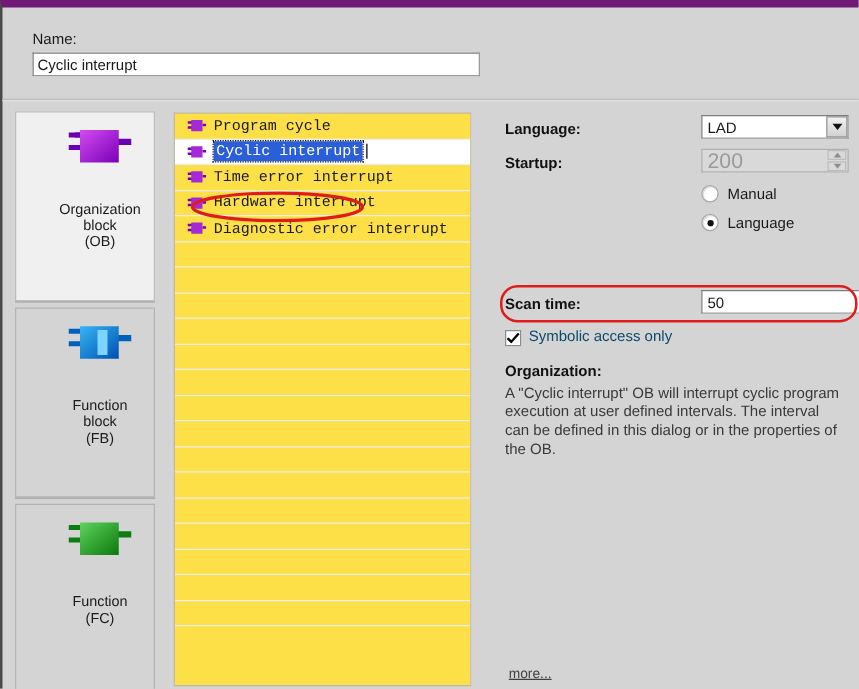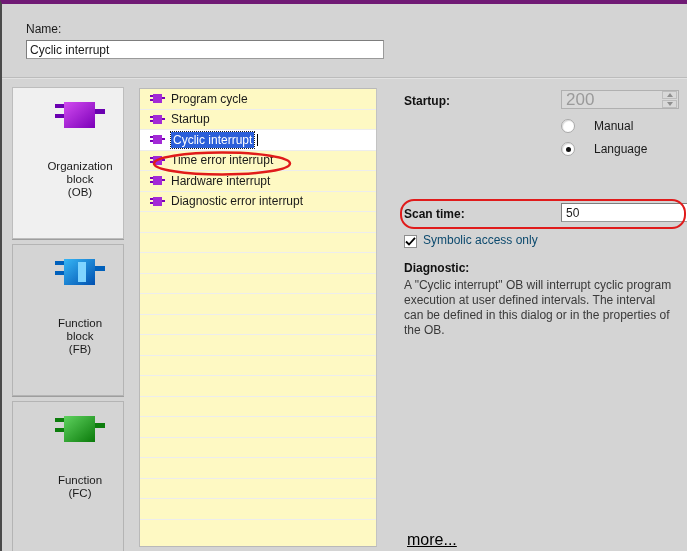--- a/index.html
+++ b/index.html
@@ -9,21 +9,21 @@
     font-family:"Liberation Sans", sans-serif;
     font-size:12px;
     color:#1a1a1a;
     overflow:hidden;
     position:relative;
   }
   #root{
     position:absolute;left:0;top:0;width:687px;height:551px;
     background:#d4d4d4;
     border-left:2px solid #4a4a4a;
-    border-top:4px solid #701a75;
+    border-top:6px solid #701a75;
     box-sizing:border-box;
   }
 
   
   .name-sec{position:absolute;left:24px;top:18px;width:360px;}
   .name-label{font-size:12px;color:#1a1a1a;line-height:14px;}
   .name-input{
     margin-top:4px;width:358px;height:19px;
     background:#ffffff;
     border:1px solid #9a9a9a;
@@ -52,25 +52,26 @@
   .tile.selected{background:#f0f0f0;border-color:#bdbdbd;}
   .tile-icon{height:72px;display:flex;align-items:center;justify-content:center;width:100%;}
   .tile-label{
     font-size:11.5px;line-height:13px;text-align:center;color:#1a1a1a;
     padding:0 4px;
   }
 
   
   .list-panel{
     position:absolute;left:137px;top:84px;width:238px;height:459px;
-    background:#fef9c3;
+    background:#fde047;
     border:1px solid #b9b9b9;
     border-right:1px solid #c3c3c3;
     box-sizing:border-box;
     overflow:hidden;
+    font-family:Liberation Mono, monospace;
   }
   .list-row{
     height:20.5px;
     border-bottom:1px solid #ededed;
     display:flex;align-items:center;
     padding-left:10px;
     box-sizing:border-box;
     position:relative;
   }
   .list-row .ic{margin-right:6px;display:flex;align-items:center;}
@@ -115,21 +116,21 @@
   .spinfield .val{padding-left:4px;font-size:17px;color:#9a9a9a;flex:1;}
   .spin-btns{display:flex;flex-direction:column;width:15px;height:17px;justify-content:space-between;margin-right:1px;}
   .spin-b{
     height:8px;background:#d9d9d9;border:1px solid #bdbdbd;box-sizing:border-box;
     display:flex;align-items:center;justify-content:center;
   }
   .tri-up-s{width:0;height:0;border-left:3px solid transparent;border-right:3px solid transparent;border-bottom:4px solid #8f8f8f;}
   .tri-dn-s{width:0;height:0;border-left:3px solid transparent;border-right:3px solid transparent;border-top:4px solid #8f8f8f;}
 
   .radio-row{position:relative;height:23px;}
-  .radio-wrap{position:absolute;left:163px;top:2px;display:flex;align-items:center;gap:12px;}
+  .radio-wrap{position:absolute;left:163px;top:2px;display:flex;align-items:center;}
   .radio{
     width:14px;height:14px;border-radius:50%;
     background:#ffffff;border:1px solid #a8a8a8;
     box-shadow:inset 1px 1px 1px rgba(0,0,0,.15);
     display:flex;align-items:center;justify-content:center;
     box-sizing:border-box;
   }
   .radio .dot{width:5px;height:5px;border-radius:50%;background:#111;}
   .radio-label{margin-left:7px;font-size:12px;color:#1a1a1a;}
 
@@ -157,21 +158,21 @@
     margin-left:6px;
   }
   .chk svg{display:block;}
   .chk-label{margin-left:6px;font-size:12px;color:#0c4a6e;}
 
   .desc-title{margin:6px 0 3px 6px;font-weight:bold;font-size:12px;color:#111;}
   .desc-body{margin-left:6px;font-size:12px;color:#3a3a3a;line-height:15px;width:272px;}
 
   .more-link{
     position:absolute;left:405px;top:527px;
-    font-size:16px;color:#000000;text-decoration:underline;cursor:pointer;
+    font-size:11px;color:#404040;text-decoration:underline;cursor:pointer;
   }
 
   
   .blkicon{display:block;}
 </style>
 </head>
 <body>
 
 <div id="root">
 
@@ -279,79 +280,68 @@
         <svg width="15" height="11" viewBox="0 0 15 11">
             <rect x="0" y="2" width="4" height="2" fill="#7b00b8"></rect>
             <rect x="0" y="6" width="4" height="2" fill="#7b00b8"></rect>
             <rect x="12" y="4" width="3" height="2" fill="#7b00b8"></rect>
             <rect x="3" y="1" width="9" height="9" fill="#a32ad6"></rect>
           </svg>
       </span>
       <span class="row-text">Program cycle</span>
     </div>
 
+
+
+    <div class="list-row selected">
+      <span class="ic">
+        <svg width="15" height="11" viewBox="0 0 15 11">
+            <rect x="0" y="2" width="4" height="2" fill="#7b00b8"></rect>
+            <rect x="0" y="6" width="4" height="2" fill="#7b00b8"></rect>
+            <rect x="12" y="4" width="3" height="2" fill="#7b00b8"></rect>
+            <rect x="3" y="1" width="9" height="9" fill="#a32ad6"></rect>
+          </svg>
+      </span>
+      <span class="row-text">Cyclic interrupt</span>
+      <span class="sel-caret"></span>
+    </div>
+
     <div class="list-row">
       <span class="ic">
         <svg width="15" height="11" viewBox="0 0 15 11">
             <rect x="0" y="2" width="4" height="2" fill="#7b00b8"></rect>
             <rect x="0" y="6" width="4" height="2" fill="#7b00b8"></rect>
             <rect x="12" y="4" width="3" height="2" fill="#7b00b8"></rect>
             <rect x="3" y="1" width="9" height="9" fill="#a32ad6"></rect>
           </svg>
       </span>
-      <span class="row-text">Startup</span>
-    </div>
-
-
-    <div class="list-row selected">
-      <span class="ic">
-        <svg width="15" height="11" viewBox="0 0 15 11">
-            <rect x="0" y="2" width="4" height="2" fill="#7b00b8"></rect>
-            <rect x="0" y="6" width="4" height="2" fill="#7b00b8"></rect>
-            <rect x="12" y="4" width="3" height="2" fill="#7b00b8"></rect>
-            <rect x="3" y="1" width="9" height="9" fill="#a32ad6"></rect>
-          </svg>
-      </span>
-      <span class="row-text">Cyclic interrupt</span>
-      <span class="sel-caret"></span>
+      <span class="row-text">Time error interrupt</span>
     </div>
 
     <div class="list-row">
       <span class="ic">
         <svg width="15" height="11" viewBox="0 0 15 11">
             <rect x="0" y="2" width="4" height="2" fill="#7b00b8"></rect>
             <rect x="0" y="6" width="4" height="2" fill="#7b00b8"></rect>
             <rect x="12" y="4" width="3" height="2" fill="#7b00b8"></rect>
             <rect x="3" y="1" width="9" height="9" fill="#a32ad6"></rect>
           </svg>
       </span>
-      <span class="row-text">Time error interrupt</span>
+      <span class="row-text">Hardware interrupt</span>
     </div>
 
     <div class="list-row">
       <span class="ic">
         <svg width="15" height="11" viewBox="0 0 15 11">
             <rect x="0" y="2" width="4" height="2" fill="#7b00b8"></rect>
             <rect x="0" y="6" width="4" height="2" fill="#7b00b8"></rect>
             <rect x="12" y="4" width="3" height="2" fill="#7b00b8"></rect>
             <rect x="3" y="1" width="9" height="9" fill="#a32ad6"></rect>
           </svg>
       </span>
-      <span class="row-text">Hardware interrupt</span>
-    </div>
-
-    <div class="list-row">
-      <span class="ic">
-        <svg width="15" height="11" viewBox="0 0 15 11">
-            <rect x="0" y="2" width="4" height="2" fill="#7b00b8"></rect>
-            <rect x="0" y="6" width="4" height="2" fill="#7b00b8"></rect>
-            <rect x="12" y="4" width="3" height="2" fill="#7b00b8"></rect>
-            <rect x="3" y="1" width="9" height="9" fill="#a32ad6"></rect>
-          </svg>
-      </span>
       <span class="row-text">Diagnostic error interrupt</span>
     </div>
 
     <div class="list-row"></div>
     <div class="list-row"></div>
     <div class="list-row"></div>
     <div class="list-row"></div>
     <div class="list-row"></div>
     <div class="list-row"></div>
     <div class="list-row"></div>
@@ -364,20 +354,29 @@
     <div class="list-row"></div>
     <div class="list-row"></div>
   </div>
 
   <svg style="position:absolute;left:150px;top:147px;width:140px;height:25px;" viewBox="0 0 140 25">
     <ellipse cx="70" cy="12.5" rx="68" ry="11" fill="none" stroke="#e01b1b" stroke-width="2.5"></ellipse>
   </svg>
 
   <div class="props">
 
+    <div class="prop-row">
+      <span class="prop-label">Language:</span>
+      <div class="combo">
+        <span class="val">LAD</span>
+        <span class="combo-btn">
+            <i class="tri-down"></i>
+          </span>
+      </div>
+    </div>
 
     <div class="prop-row">
       <span class="prop-label">Startup:</span>
       <div class="spinfield">
         <span class="val">200</span>
         <span class="spin-btns">
           <span class="spin-b">
               <i class="tri-up-s"></i>
             </span>
           <span class="spin-b">
@@ -410,19 +409,19 @@
     </div>
 
     <div class="chk-row">
       <span class="chk">
         <svg width="11" height="9" viewBox="0 0 11 9">
             <path d="M1 4.5 L4 7.5 L10 0.8" stroke="#000" stroke-width="1.8" fill="none"></path>
           </svg>
       </span><span class="chk-label">Symbolic access only</span>
     </div>
 
-    <div class="desc-title">Diagnostic:</div>
+    <div class="desc-title">Organization:</div>
     <div class="desc-body">A "Cyclic interrupt" OB will interrupt cyclic program execution at user defined intervals. The interval can be defined in this dialog or in the properties of the OB.</div>
   </div>
 
   <a class="more-link">more...</a>
 
 </div>
 
 </body></html>

